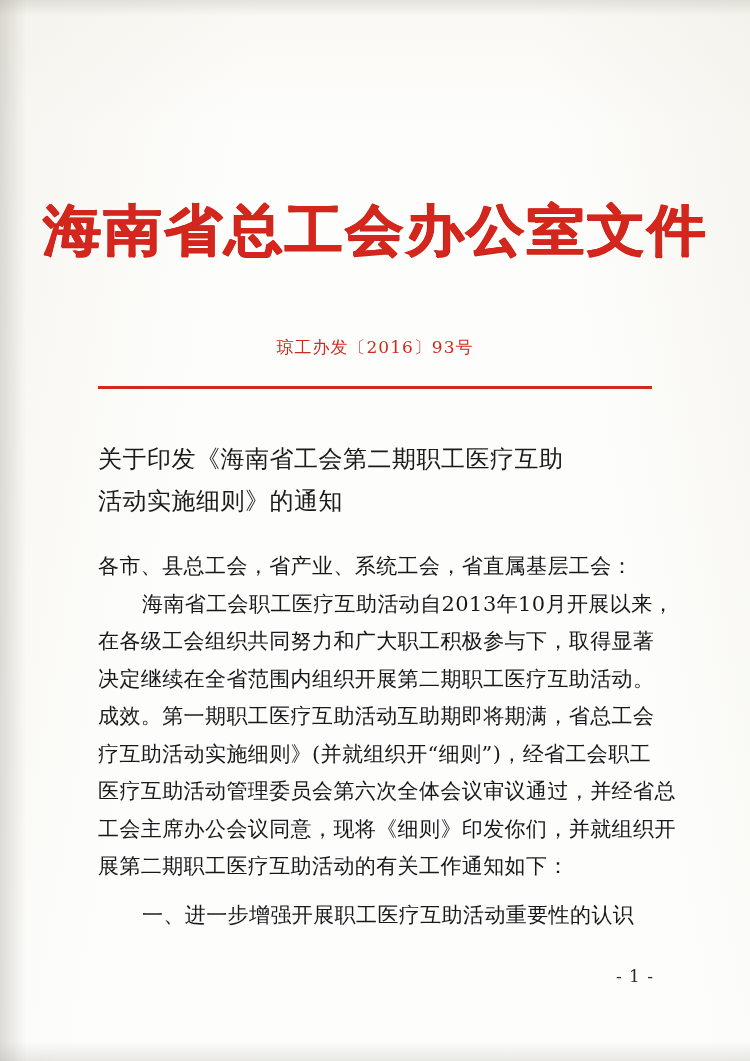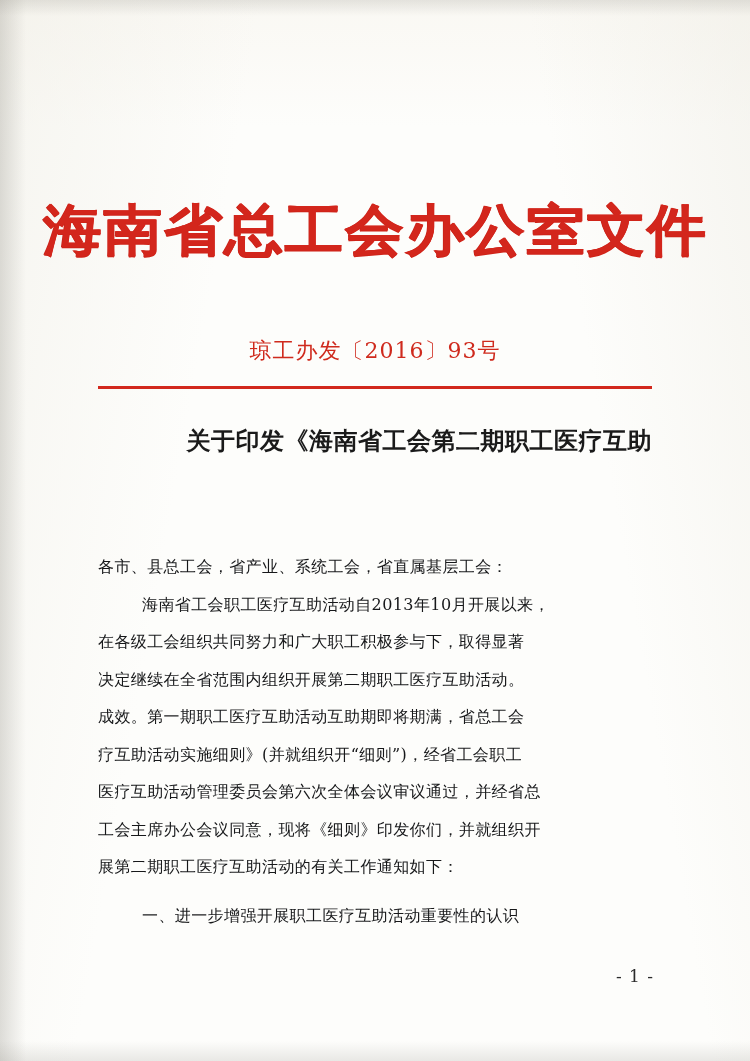--- a/index.html
+++ b/index.html
@@ -63,58 +63,58 @@
   }
 
   .doc-number {
     position: absolute;
     left: 0;
     right: 0;
     top: 336px;
     text-align: center;
     color: #cf2a1d;
     font-family: "DejaVu Serif", "Liberation Serif", serif;
-    font-size: 22px;
+    font-size: 17px;
     letter-spacing: 1px;
   }
 
   .red-rule {
     position: absolute;
     left: 98px;
     width: 554px;
     top: 386px;
     height: 2.5px;
     background: #d2281d;
   }
 
   
   .doc-title {
     position: absolute;
     left: 98px;
     width: 554px;
-    top: 420px;
-    text-align: right;
+    top: 438px;
+    text-align: left;
     color: #1a1a1a;
     font-family: "DejaVu Serif", "Liberation Serif", serif;
-    font-weight: bold;
+    font-weight: normal;
     font-size: 24px;
     line-height: 1.75;
     letter-spacing: 0.5px;
   }
   .doc-title div { white-space: nowrap; }
 
   
   .body-block {
     position: absolute;
     left: 98px;
     width: 556px;
     top: 548px;
     color: #17181a;
     font-family: "DejaVu Serif", "Liberation Serif", serif;
-    font-size: 16px;
+    font-size: 21px;
     line-height: 37.5px;
     letter-spacing: 0.4px;
   }
   .body-line {
     white-space: nowrap;
     height: 37.5px;
   }
   .body-line.indent { text-indent: 44px; }
   .body-line.heading {
     text-indent: 44px;
@@ -167,20 +167,21 @@
     <div class="masthead">
       <span class="masthead-title">海南省总工会办公室文件</span>
     </div>
 
     <div class="doc-number">琼工办发〔2016〕93号</div>
 
     <div class="red-rule"></div>
 
     <div class="doc-title">
       <div>关于印发《海南省工会第二期职工医疗互助</div>
+      <div>活动实施细则》的通知</div>
     </div>
 
     <div class="body-block">
       <div class="body-line">各市、县总工会，省产业、系统工会，省直属基层工会：</div>
       <div class="body-line indent">海南省工会职工医疗互助活动自2013年10月开展以来，</div>
       <div class="body-line">在各级工会组织共同努力和广大职工积极参与下，取得显著</div>
       <div class="body-line">决定继续在全省范围内组织开展第二期职工医疗互助活动。</div>
       <div class="body-line">成效。第一期职工医疗互助活动互助期即将期满，省总工会</div>
       <div class="body-line">疗互助活动实施细则》(并就组织开“细则”)，经省工会职工</div>
       <div class="body-line">医疗互助活动管理委员会第六次全体会议审议通过，并经省总</div>

